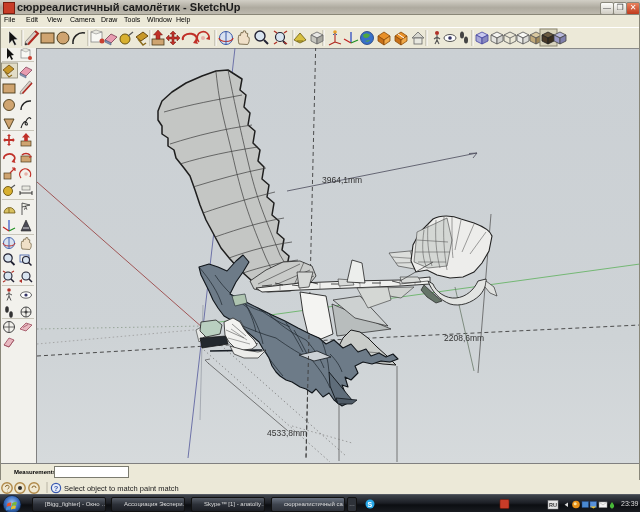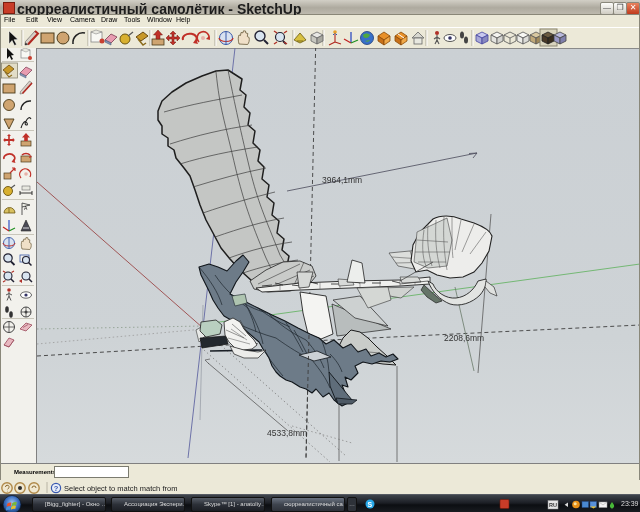--- a/index.html
+++ b/index.html
@@ -1,19 +1,19 @@
 <!DOCTYPE html>
 <html><head><meta charset="utf-8">
 <style>
 html,body{margin:0;padding:0;}
 body{width:640px;height:512px;overflow:hidden;position:relative;font-family:"Liberation Sans",sans-serif;background:#ece9d8;}
 .abs{position:absolute;}
 #titlebar{left:0;top:0;width:640px;height:14px;background:linear-gradient(#d2cfc6,#aeaa9f 55%,#bdb9ae);border-bottom:1px solid #8a8778;}
 #title-ico{left:3px;top:2px;width:10px;height:10px;background:#c83c28;border:1px solid #7a1d10;}
-#title-txt{left:17px;top:1px;font-size:14px;font-weight:bold;color:#1c1c1c;white-space:nowrap;}
+#title-txt{left:17px;top:1px;font-size:11px;font-weight:bold;color:#1c1c1c;white-space:nowrap;}
 .wbtn{top:2px;width:12px;height:11px;border:1px solid #8a887c;border-radius:2px;background:linear-gradient(#fdfdfb,#cfccc2);font-size:8px;line-height:9px;text-align:center;color:#444;}
 #menubar{left:0;top:15px;width:640px;height:12px;background:#ece9d8;font-size:7px;color:#000;}
 .mi{position:absolute;top:1px;}
 #toolbar{left:0;top:27px;width:640px;height:20px;background:#ece9d8;border-top:1px solid #fff;border-bottom:1px solid #aca899;}
 #palette{left:0;top:48px;width:36px;height:415px;background:#f2f1ec;border-right:1px solid #808080;}
 #viewport{left:37px;top:48px;width:603px;height:415px;}
 #measure{left:0;top:463px;width:640px;height:17px;background:#ece9d8;border-top:1px solid #808080;}
 #mlabel{left:14px;top:5px;font-size:6px;font-weight:bold;color:#000;}
 #minput{left:54px;top:2px;width:73px;height:10px;background:#fff;border:1px solid #7b7b6f;}
 #statusbar{left:0;top:481px;width:640px;height:13px;background:#ece9d8;}
@@ -326,21 +326,21 @@
       <circle cx="7" cy="7" r="5.2" fill="#f0e8d0" stroke="#b08948" stroke-width="1.4"></circle>
       <path d="M5.5,6 a1.8,1.8 0 1 1 2.6,1.6 l-0.6,0.8 m0,1.5 v0.4" stroke="#8a6a30" stroke-width="1" fill="none"></path>
       <circle cx="20" cy="7" r="5.2" fill="#f0e8d0" stroke="#b08948" stroke-width="1.4"></circle>
       <circle cx="20" cy="7" r="2" fill="#2a2a2a"></circle>
       <circle cx="34" cy="7" r="5.2" fill="#f0e8d0" stroke="#b08948" stroke-width="1.4"></circle>
       <path d="M32,7 a2,2 0 1 1 4,0" stroke="#8a6a30" stroke-width="1" fill="none"></path>
       <line x1="47" y1="1" x2="47" y2="12" stroke="#b8b4a4" stroke-width="1"></line>
       <circle cx="56" cy="7" r="4.6" fill="#e8eef8" stroke="#3858b0" stroke-width="1.2"></circle>
       <text x="53.8" y="9.6" font-size="7.5" font-weight="bold" fill="#3858b0">?</text>
     </svg>
-  <div class="abs" id="stext">Select object to match match from</div>
+  <div class="abs" id="stext">Select object to match paint match</div>
 </div>
 <div class="abs" id="taskbar">
     <svg width="640" height="18" style="position:absolute;left:0;top:0;">
       <defs>
         <radialGradient id="orb" cx="0.5" cy="0.4" r="0.65">
           <stop offset="0" stop-color="#9ec2ee"></stop>
           <stop offset="0.55" stop-color="#3a6ec0"></stop>
           <stop offset="1" stop-color="#16345e"></stop>
         </radialGradient>
       </defs>

